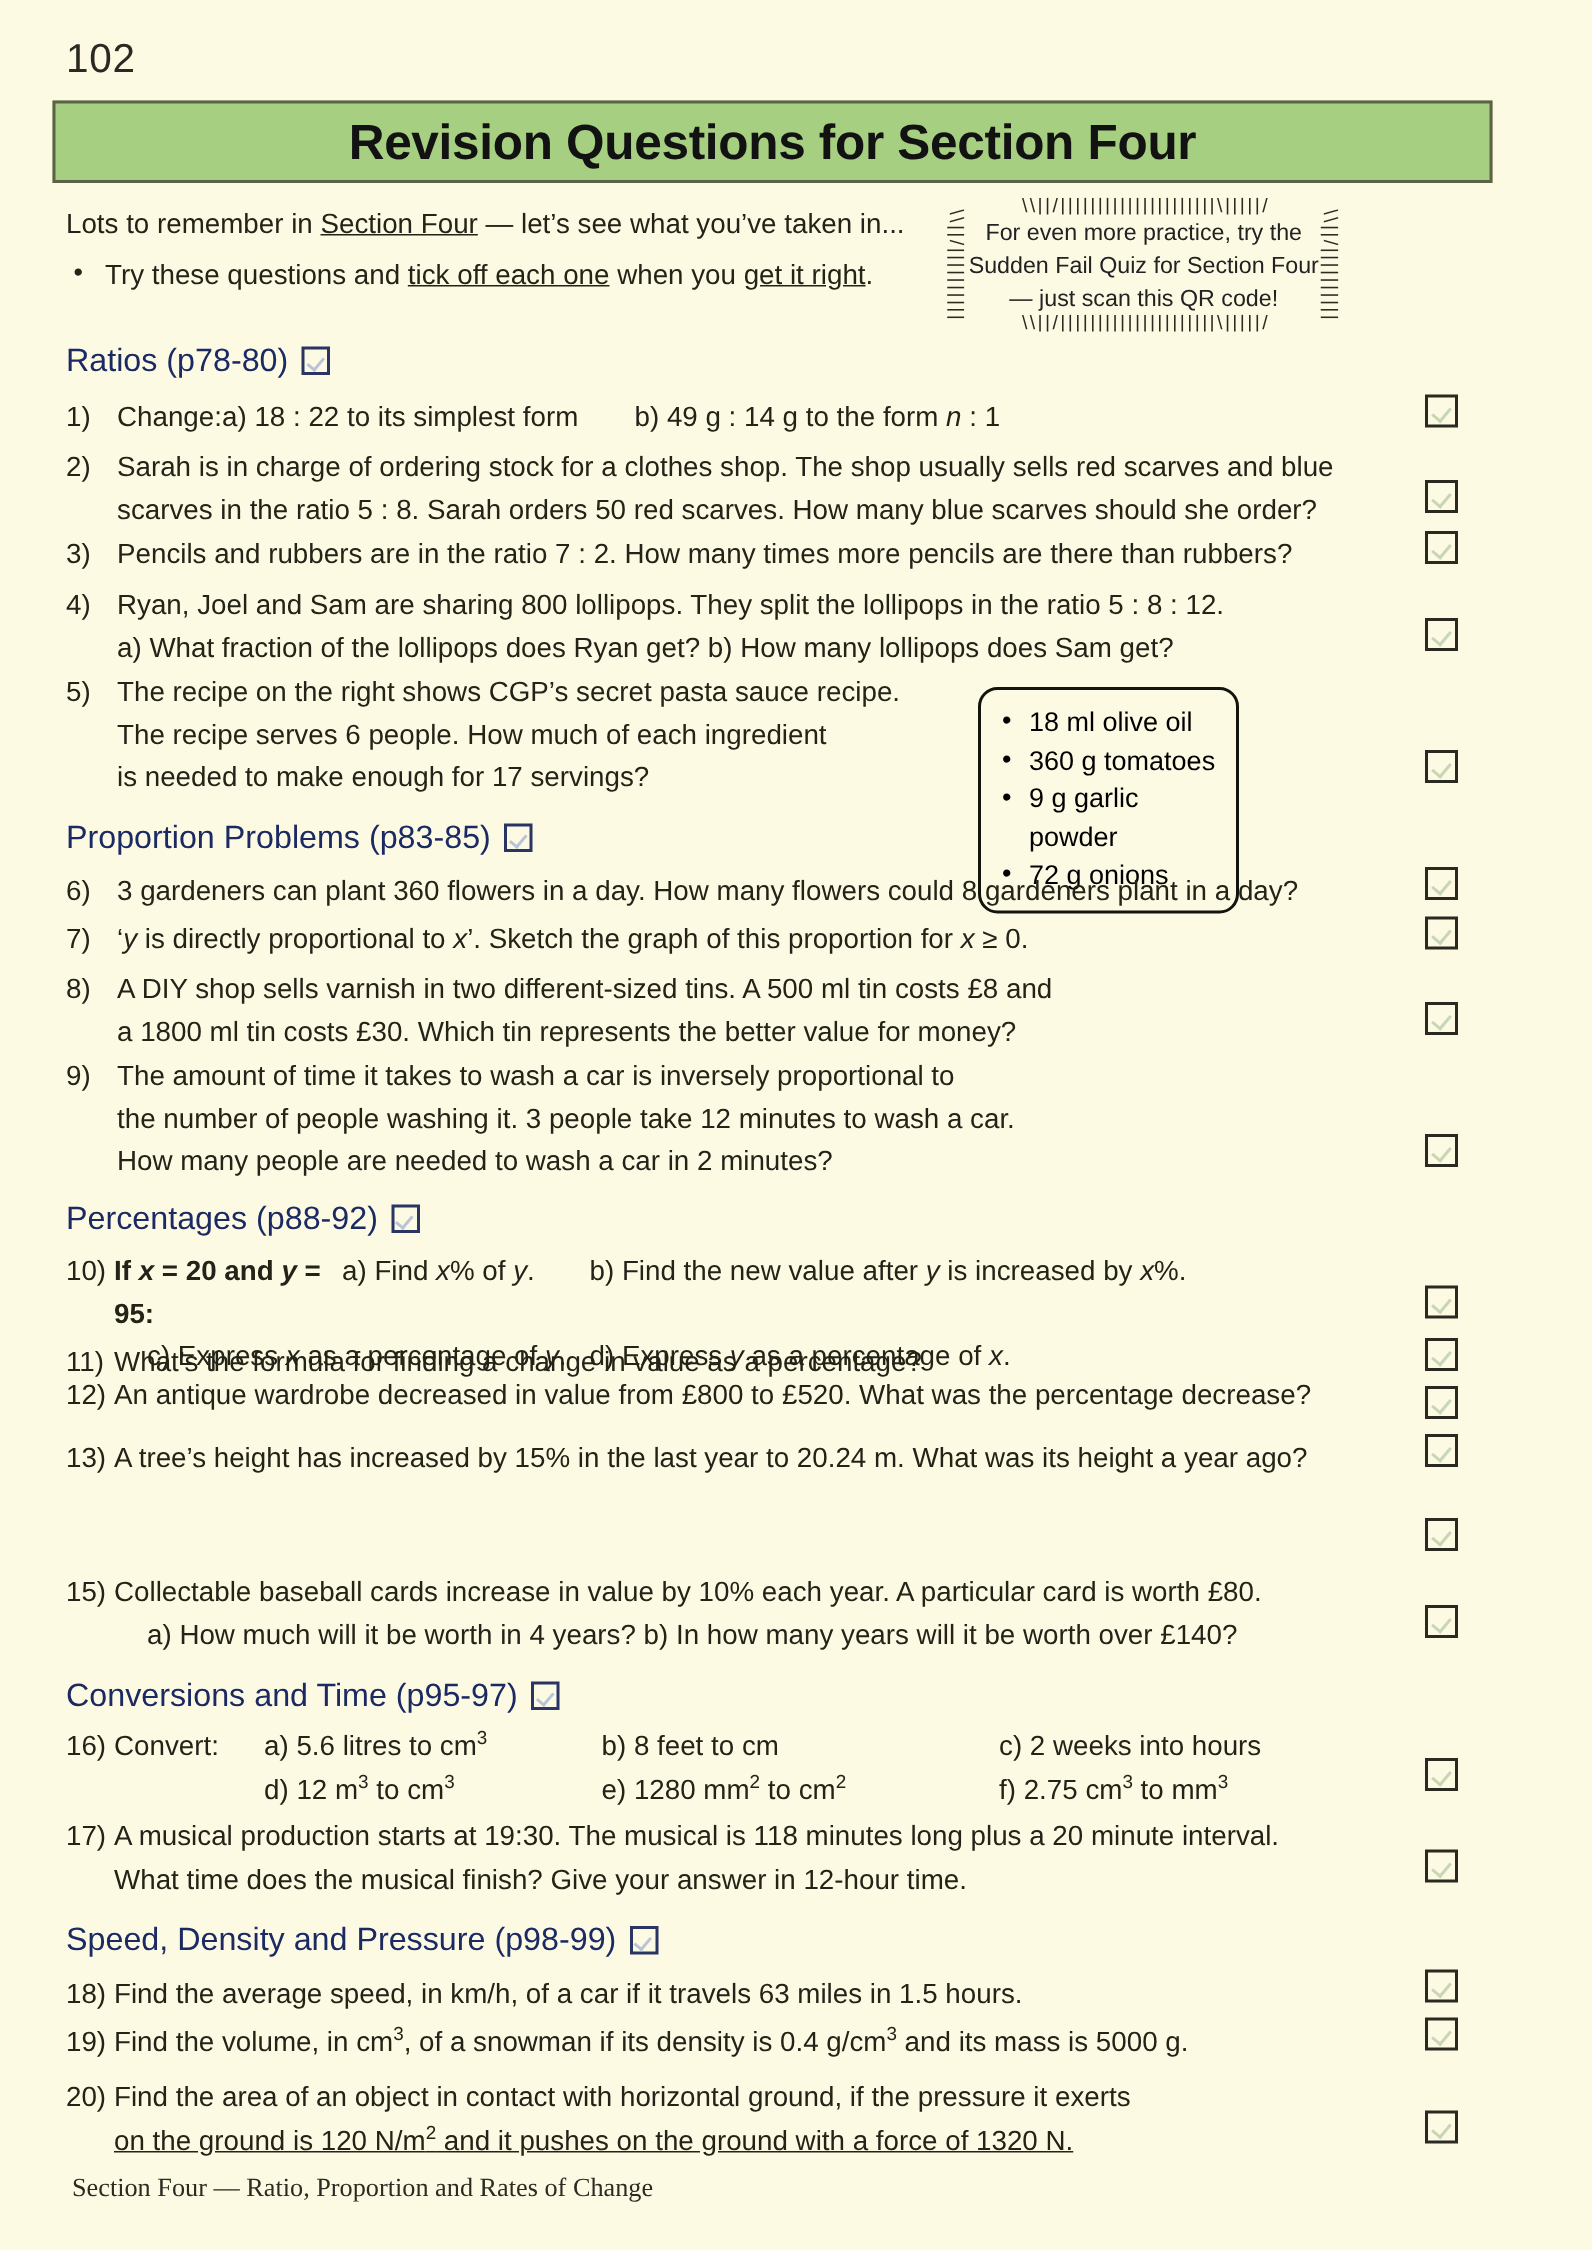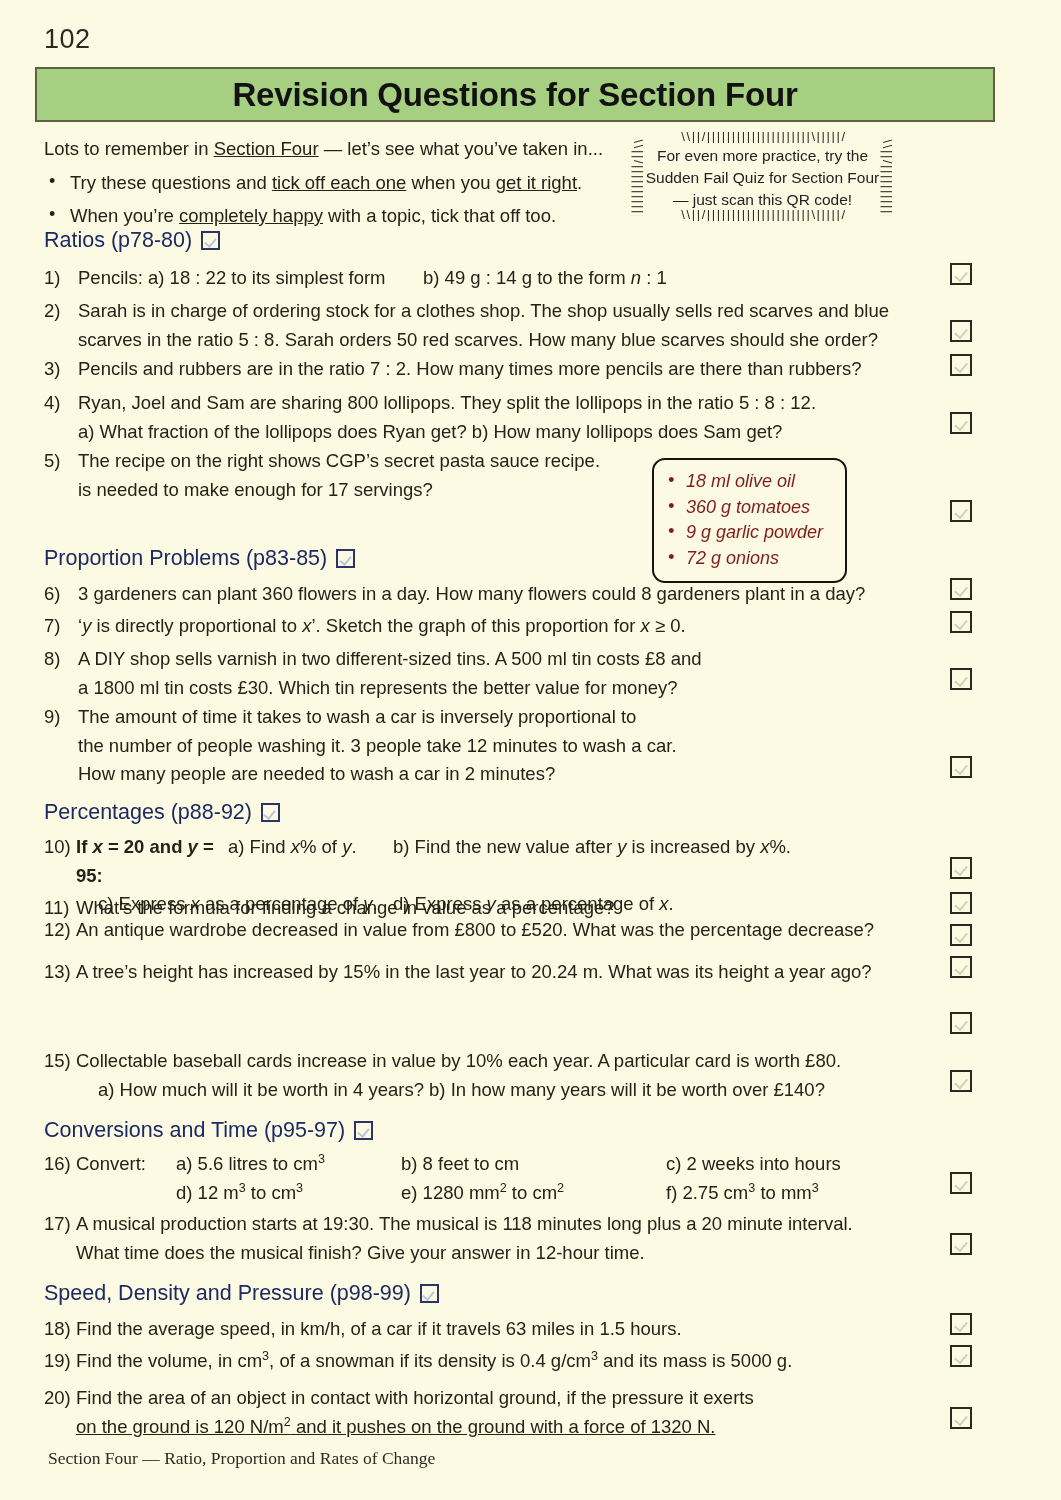--- a/index.html
+++ b/index.html
@@ -189,30 +189,29 @@
   .c2 { width: 265px; flex: none; }
   .c3 { flex: none; }
 
   .qa-row { display: flex; }
 
   
   .recipe {
     position: absolute;
     left: 652px;
     top: 458px;
-    width: 195px;
+    width: 174px;
     box-sizing: border-box;
     border: 2.5px solid #14140e;
     border-radius: 13px;
     background: #fdfae4;
     padding: 9px 10px 10px 10px;
     font-size: 18px;
     line-height: 1.42;
-    color: #7f1d1d;
-    font-style: italic;
+    color: #000000;
   }
   .recipe ul {
     margin: 0;
     padding-left: 22px;
     list-style: none;
   }
   .recipe li { position: relative; }
   .recipe li::before {
     content: "\2022";
     position: absolute;
@@ -238,21 +237,20 @@
   <div class="page-number">102</div>
 
   <div class="banner">
     <div class="banner-title">Revision Questions for Section Four</div>
   </div>
 
   <div class="intro">
     <div><span>Lots to remember in </span><span class="u">Section Four</span><span> — let’s see what you’ve taken in...</span></div>
     <ul>
       <li><span>Try these questions and </span><span class="u">tick off each one</span><span> when you </span><span class="u">get it right</span><span>.</span></li>
-      <li><span>When you’re </span><span class="u">completely happy</span><span> with a topic, tick that off too.</span></li>
     </ul>
   </div>
 
   <div class="qrnote">
     <span class="tickline tl-top">\\||/|||||||||||||||||||||\|||||/</span>
     <span class="tickline tl-bot">\\||/|||||||||||||||||||||\|||||/</span>
     <span class="tickline tl-left">\\||/|||||||||||||||||||||\|||||/</span>
     <span class="tickline tl-right">\\||/|||||||||||||||||||||\|||||/</span>
     <div>For even more practice, try the</div>
     <div>Sudden Fail Quiz for Section Four</div>
@@ -261,21 +259,21 @@
 
   <div class="sec-head" style="left:44px; top:228px;">
     <span>Ratios (p78-80)</span>
     <span class="cbox"></span>
   </div>
 
   <div class="q" style="top:264px;">
     <span class="num">1)</span>
     <span class="body">
       <span class="qa-row">
-        <span style="width:70px;flex:none;">Pencils:</span>
+        <span style="width:70px;flex:none;">Change:</span>
         <span style="width:275px;flex:none;">a)  18 : 22 to its simplest form</span>
         <span><span>b)  49 g : 14 g to the form </span><span class="it">n</span><span> : 1</span></span>
       </span>
     </span>
   </div>
   <div class="mbox" style="top:263px;"><span class="cbox"></span></div>
 
   <div class="q" style="top:297px;">
     <span class="num">2)</span>
     <span class="body">
@@ -297,20 +295,21 @@
       <span style="display:block;">Ryan, Joel and Sam are sharing 800 lollipops.  They split the lollipops in the ratio 5 : 8 : 12.</span>
       <span style="display:block;">a) What fraction of the lollipops does Ryan get?    b) How many lollipops does Sam get?</span>
     </span>
   </div>
   <div class="mbox" style="top:412px;"><span class="cbox"></span></div>
 
   <div class="q" style="top:447px; width:600px;">
     <span class="num">5)</span>
     <span class="body">
       <span style="display:block;">The recipe on the right shows CGP’s secret pasta sauce recipe.</span>
+      <span style="display:block;">The recipe serves 6 people.  How much of each ingredient</span>
       <span style="display:block;">is needed to make enough for 17 servings?</span>
     </span>
   </div>
   <div class="mbox" style="top:500px;"><span class="cbox"></span></div>
 
   <div class="recipe">
     <ul>
       <li>18 ml olive oil</li>
       <li>360 g tomatoes</li>
       <li>9 g garlic powder</li>

